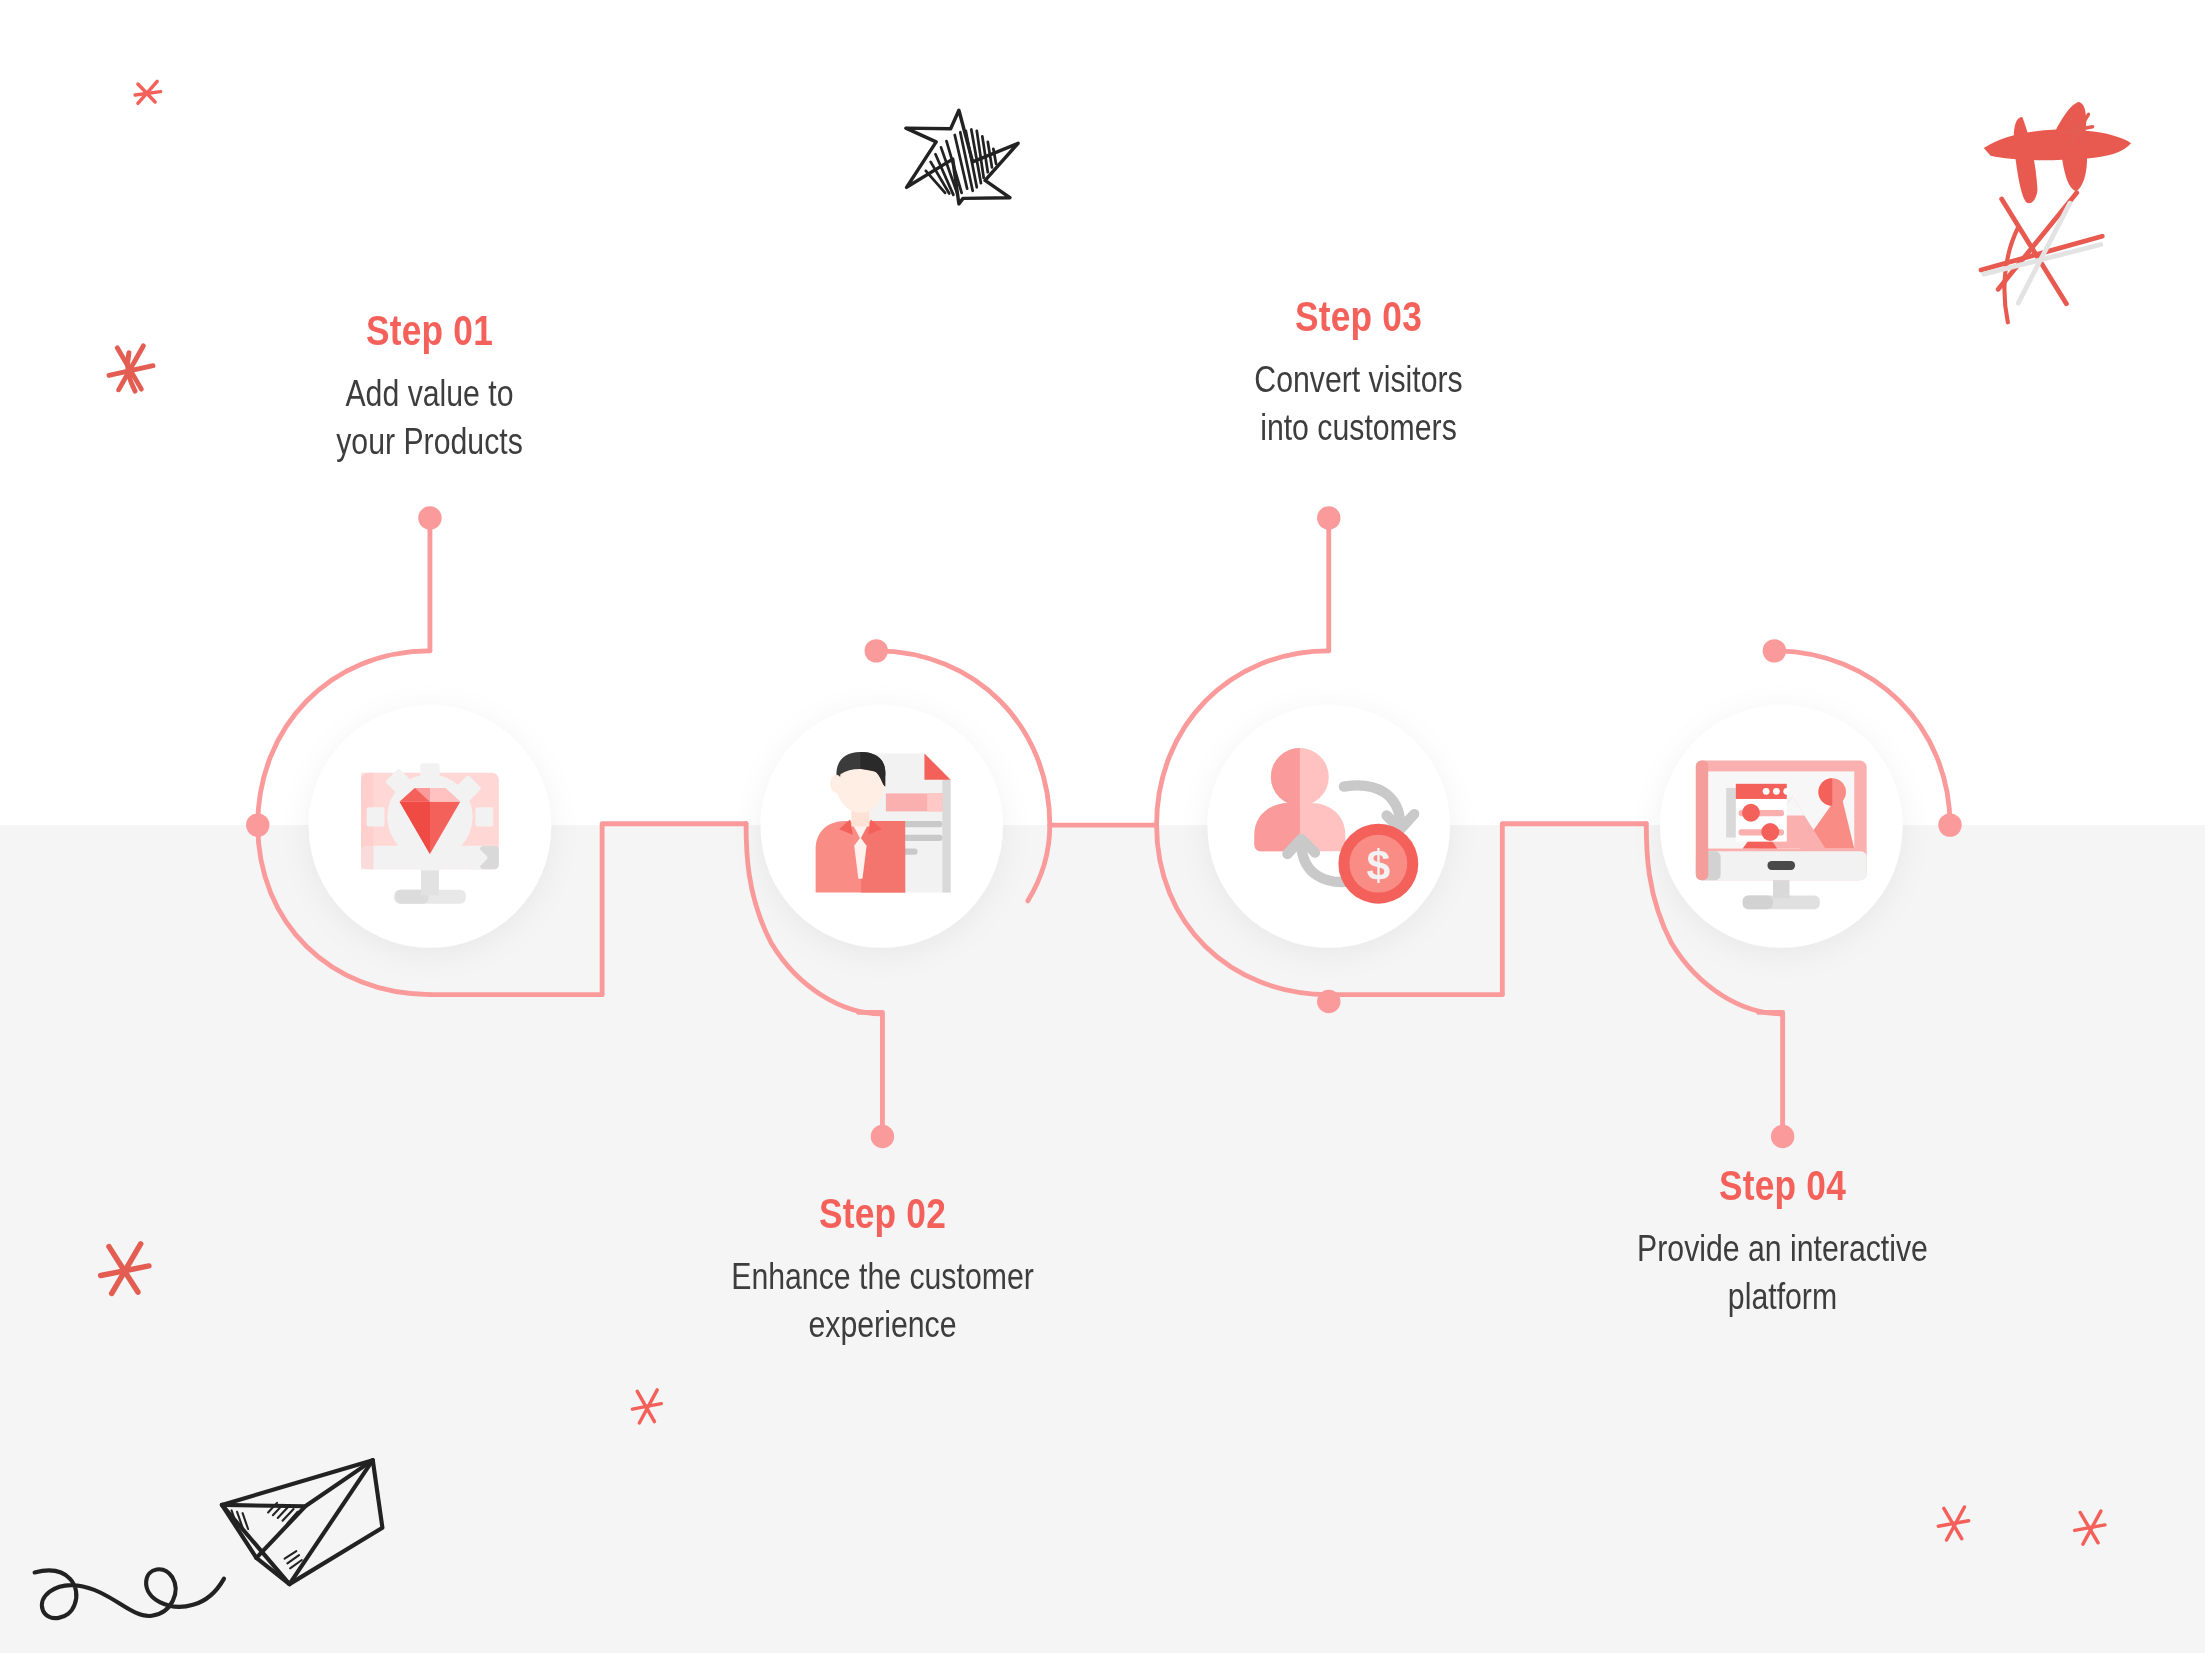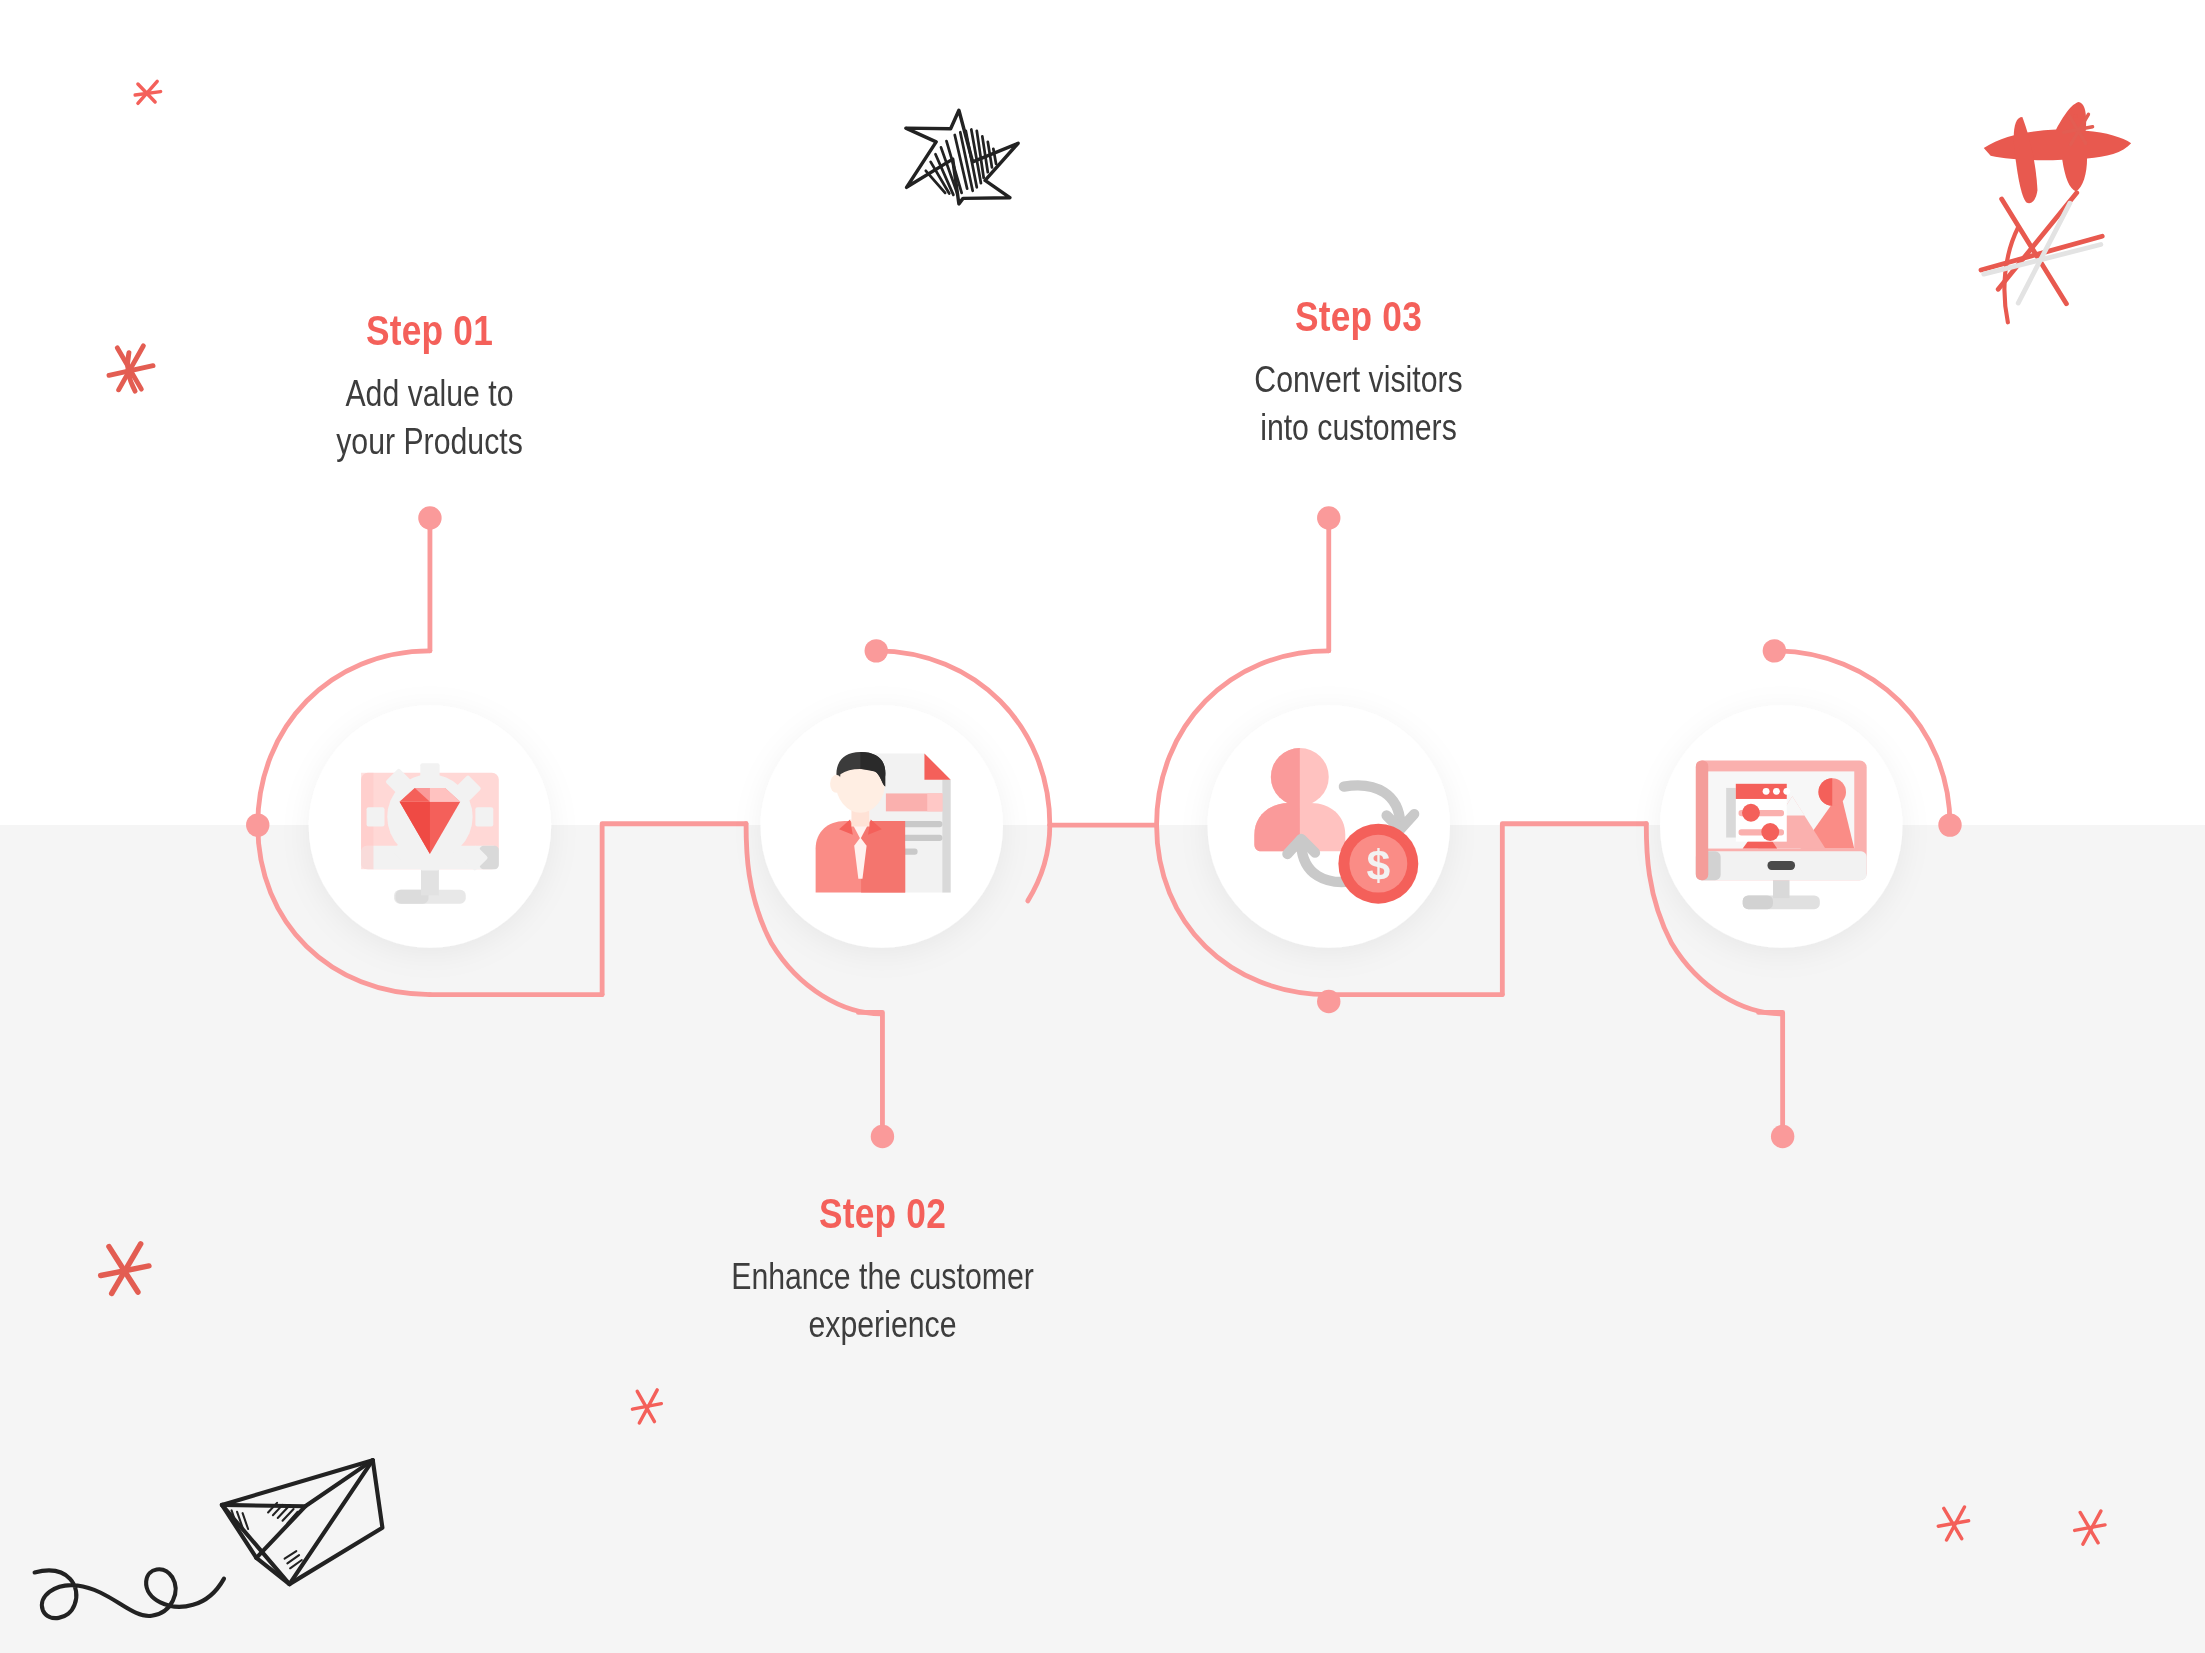--- a/index.html
+++ b/index.html
@@ -367,15 +367,20 @@
     <p class="step-desc">Convert visitors
 into customers</p>
   </div>
 
   <div class="step-block" style="left:676px; top:1192px;">
     <p class="step-title">Step 02</p>
     <p class="step-desc">Enhance the customer
 experience</p>
   </div>
 
+  <div class="step-block" style="left:1576px; top:1164px;">
+    <p class="step-title">Step 04</p>
+    <p class="step-desc">Provide an interactive
+platform</p>
+  </div>
 
 </div>
 
 
 </body></html>

